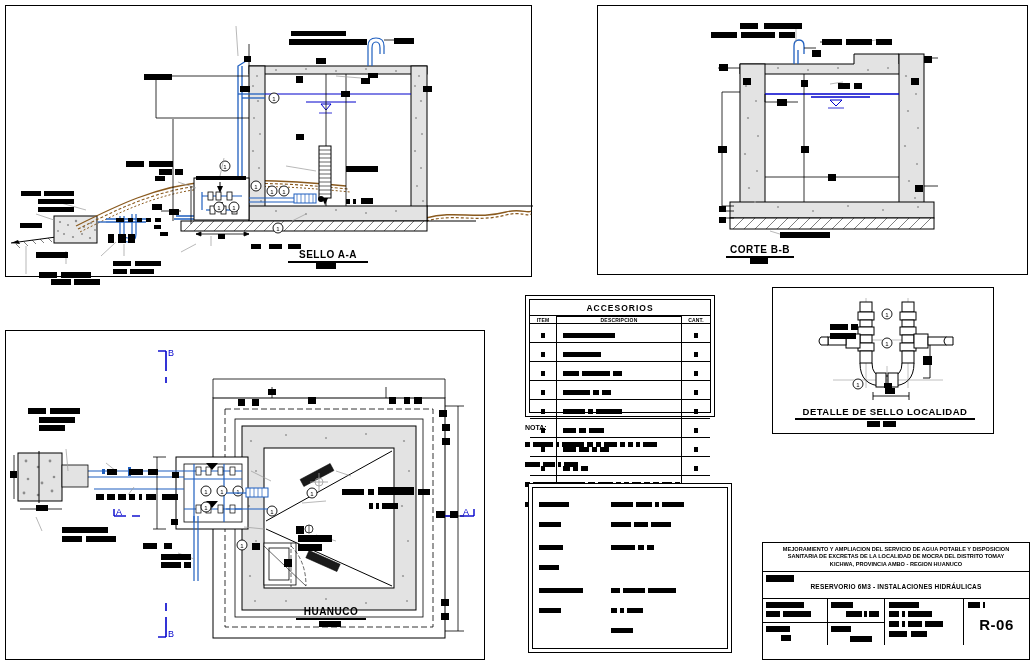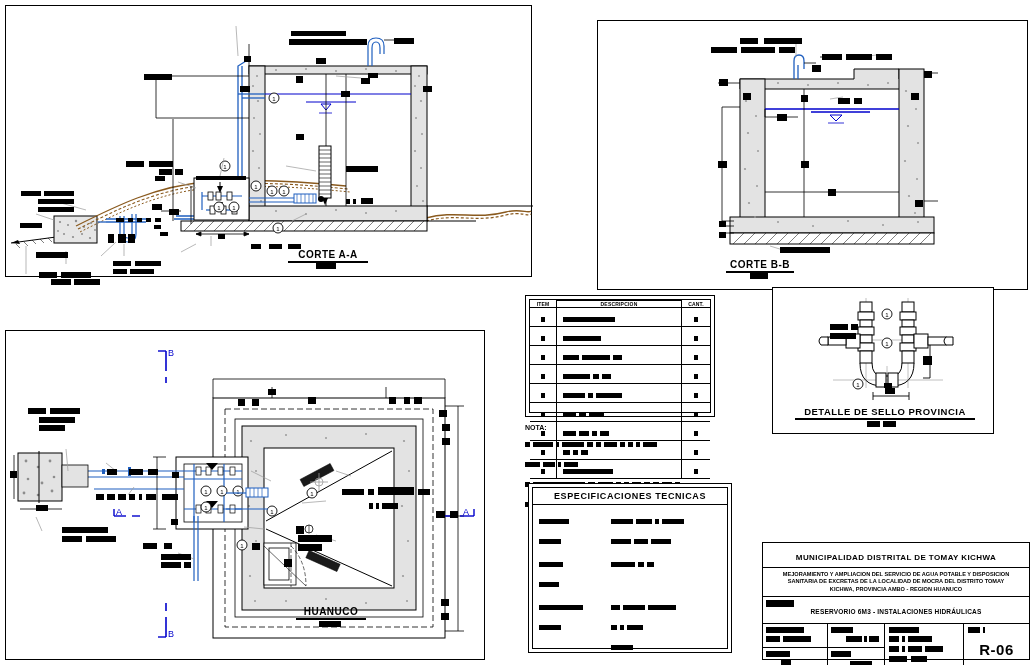--- a/index.html
+++ b/index.html
@@ -309,25 +309,25 @@
     <span class="rbar" style="left:355px;top:192px;width:12px;height:6px;"></span>
     <span class="rbar" style="left:340px;top:193px;width:4px;height:5px;"></span>
     <span class="rbar" style="left:347px;top:193px;width:3px;height:5px;"></span>
     <span class="rbar" style="left:245px;top:238px;width:10px;height:5px;"></span>
     <span class="rbar" style="left:263px;top:238px;width:13px;height:5px;"></span>
     <span class="rbar" style="left:282px;top:238px;width:13px;height:5px;"></span>
     <span class="rbar" style="left:212px;top:228px;width:7px;height:5px;"></span>
     <span class="rbar" style="left:388px;top:32px;width:20px;height:6px;"></span>
     <span class="rbar" style="left:198px;top:182px;width:0px;height:0px;"></span>
   </div>
-  <div class="ttl" style="position:absolute;left:282px;top:243px;width:80px;font-size:10px;border-bottom:2px solid #000;padding-bottom:1px;">CORTE A-A</div>
+  <div class="ttl" style="position:absolute;left:282px;top:243px;width:80px;font-size:10px;border-bottom:2px solid #000;padding-bottom:1px;">SELLO A-A</div>
   <span class="rbar" style="left:310px;top:257px;width:20px;height:6px;"></span>
 </div>
 
-<div class="panel" style="left:597px;top:20px;width:431px;height:270px;">
+<div class="panel" style="left:597px;top:5px;width:431px;height:270px;">
   <svg width="431" height="270" viewBox="0 0 431 270">
 
     <path d="M142 58 L256 58 L256 48 L301 48 L301 58 L308 58 L308 68 L142 68 Z" fill="#e3e3e3" stroke="#000" stroke-width="1"></path>
 
     <rect x="142" y="58" width="25" height="148" fill="#e3e3e3" stroke="#000" stroke-width="1"></rect>
     <rect x="301" y="48" width="25" height="158" fill="#e3e3e3" stroke="#000" stroke-width="1"></rect>
 
     <rect x="132" y="196" width="204" height="16" fill="#e3e3e3" stroke="#000" stroke-width="1"></rect>
 
     <g fill="#9a9a9a">
@@ -685,20 +685,21 @@
   <div style="position:absolute;left:162px;top:17px;font-size:9px;color:#0000cc;font-family:'Liberation Sans',sans-serif;">B</div>
   <div style="position:absolute;left:162px;top:298px;font-size:9px;color:#0000cc;font-family:'Liberation Sans',sans-serif;">B</div>
   <div style="position:absolute;left:110px;top:176px;font-size:9px;color:#0000cc;font-family:'Liberation Sans',sans-serif;">A</div>
   <div style="position:absolute;left:457px;top:176px;font-size:9px;color:#0000cc;font-family:'Liberation Sans',sans-serif;">A</div>
   <div class="ttl" style="position:absolute;left:290px;top:275px;width:70px;font-size:10px;border-bottom:2px solid #000;padding-bottom:1px;">HUANUCO</div>
   <span class="rbar" style="left:313px;top:290px;width:22px;height:6px;"></span>
 </div>
 
 <div class="panel" style="left:525px;top:295px;width:190px;height:122px;padding:3px;">
   <div style="border:1.5px solid #000;width:100%;height:100%;box-sizing:border-box;display:flex;flex-direction:column;">
+    <div class="cap" style="font-size:8.5px;letter-spacing:1px;padding:2.5px 0;border-bottom:1.5px solid #000;">ACCESORIOS</div>
     <table class="tbl" style="flex:1;border:0;">
       <thead>
         <tr>
           <th class="thead" style="width:26px;border-top:0;border-left:0;">ITEM</th>
           <th class="thead">DESCRIPCION</th>
           <th class="thead" style="width:28px;border-top:0;border-right:0;">CANT.</th>
         </tr>
       </thead>
       <tbody id="acc-body">
           <tr>
@@ -825,21 +826,20 @@
           <span style="background: rgb(0, 0, 0); display: inline-block; width: 20px; height: 5px;"></span>
           <span style="background: rgb(0, 0, 0); display: inline-block; width: 12px; height: 5px;"></span>
           <span style="background: rgb(0, 0, 0); display: inline-block; width: 6px; height: 5px;"></span>
           <span style="background: rgb(0, 0, 0); display: inline-block; width: 16px; height: 5px;"></span>
         </span></div>
     </div>
 </div>
 
 <div class="panel" style="left:528px;top:483px;width:204px;height:170px;padding:3px;">
   <div style="border:1.5px solid #000;width:100%;height:100%;box-sizing:border-box;">
-    <div class="cap" style="font-size:9px;letter-spacing:.6px;padding:3px 0;border-bottom:1.5px solid #000;">ESPECIFICACIONES TECNICAS</div>
     <div id="espec-rows" style="padding:5px 6px;">
         <div style="display: flex; align-items: flex-start; margin-bottom: 3px;">
           <div style="width: 72px; flex: 0 0 72px;">
             <div style="margin-bottom: 2px;"><span style="display: inline-flex; align-items: center; gap: 3px;">
                 <span style="background: rgb(0, 0, 0); display: inline-block; width: 30px; height: 5px;"></span>
               </span></div>
             <div style="margin-bottom: 2px;"><span style="display: inline-flex; align-items: center; gap: 3px;">
                 <span style="background: rgb(0, 0, 0); display: inline-block; width: 22px; height: 5px;"></span>
               </span></div>
           </div>
@@ -975,29 +975,26 @@
       <line x1="100" y1="108" x2="136" y2="108"></line>
       <line x1="100" y1="104" x2="100" y2="112"></line>
       <line x1="136" y1="104" x2="136" y2="112"></line>
     </g>
   </svg>
   <span class="rbar" style="left:57px;top:36px;width:18px;height:6px;"></span>
   <span class="rbar" style="left:78px;top:36px;width:7px;height:6px;"></span>
   <span class="rbar" style="left:57px;top:45px;width:26px;height:6px;"></span>
   <span class="rbar" style="left:150px;top:68px;width:9px;height:9px;"></span>
   <span class="rbar" style="left:112px;top:100px;width:10px;height:6px;"></span>
-  <div class="ttl" style="position:absolute;left:22px;top:118px;width:180px;font-size:9.5px;border-bottom:2px solid #000;padding-bottom:1px;">DETALLE DE SELLO PROVINCIA</div>
+  <div class="ttl" style="position:absolute;left:22px;top:118px;width:180px;font-size:9.5px;border-bottom:2px solid #000;padding-bottom:1px;">DETALLE DE SELLO LOCALIDAD</div>
   <span class="rbar" style="left:94px;top:133px;width:13px;height:6px;"></span>
   <span class="rbar" style="left:110px;top:133px;width:13px;height:6px;"></span>
 </div>
 
 <div class="panel" style="left:762px;top:542px;width:268px;height:118px;">
-  <div style="border-bottom:1px solid #000;text-align:center;padding:3px 0 3px;">
-    <span style="font-size:8px;font-weight:bold;letter-spacing:.4px;">MUNICIPALIDAD DISTRITAL DE TOMAY KICHWA</span>
-  </div>
   <div style="border-bottom:1px solid #000;text-align:center;padding:3px 4px;line-height:1.32;">
     <div style="font-size:5.6px;font-weight:bold;">MEJORAMIENTO Y AMPLIACION  DEL SERVICIO DE AGUA POTABLE Y DISPOSICION</div>
     <div style="font-size:5.6px;font-weight:bold;">SANITARIA DE EXCRETAS DE LA LOCALIDAD DE MOCRA DEL DISTRITO TOMAY</div>
     <div style="font-size:5.6px;font-weight:bold;">KICHWA, PROVINCIA AMBO - REGION HUANUCO</div>
   </div>
   <div style="border-bottom:1px solid #000;position:relative;height:26px;">
     <span class="rbar" style="left:3px;top:3px;width:28px;height:7px;"></span>
     <div style="position:absolute;left:0;right:0;top:11px;text-align:center;font-size:6.5px;font-weight:bold;letter-spacing:.2px;">RESERVORIO 6M3 - INSTALACIONES HIDRÁULICAS</div>
   </div>
   <div style="display:flex;height:46px;">

